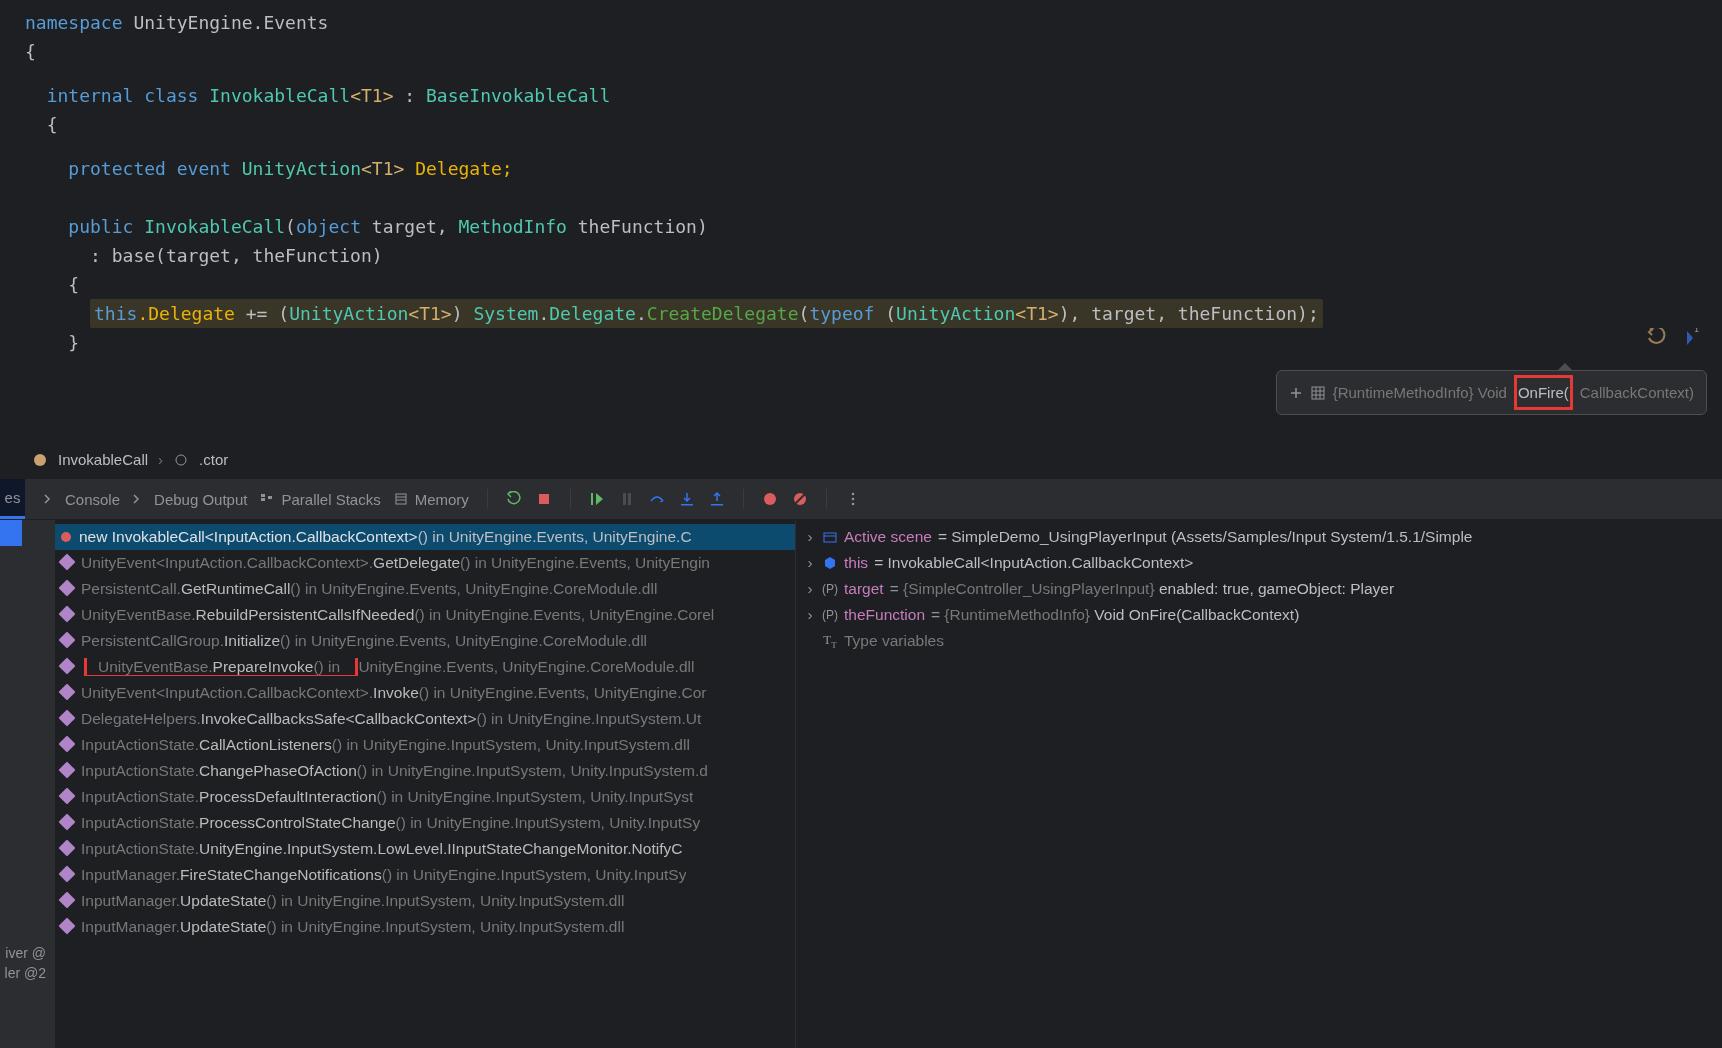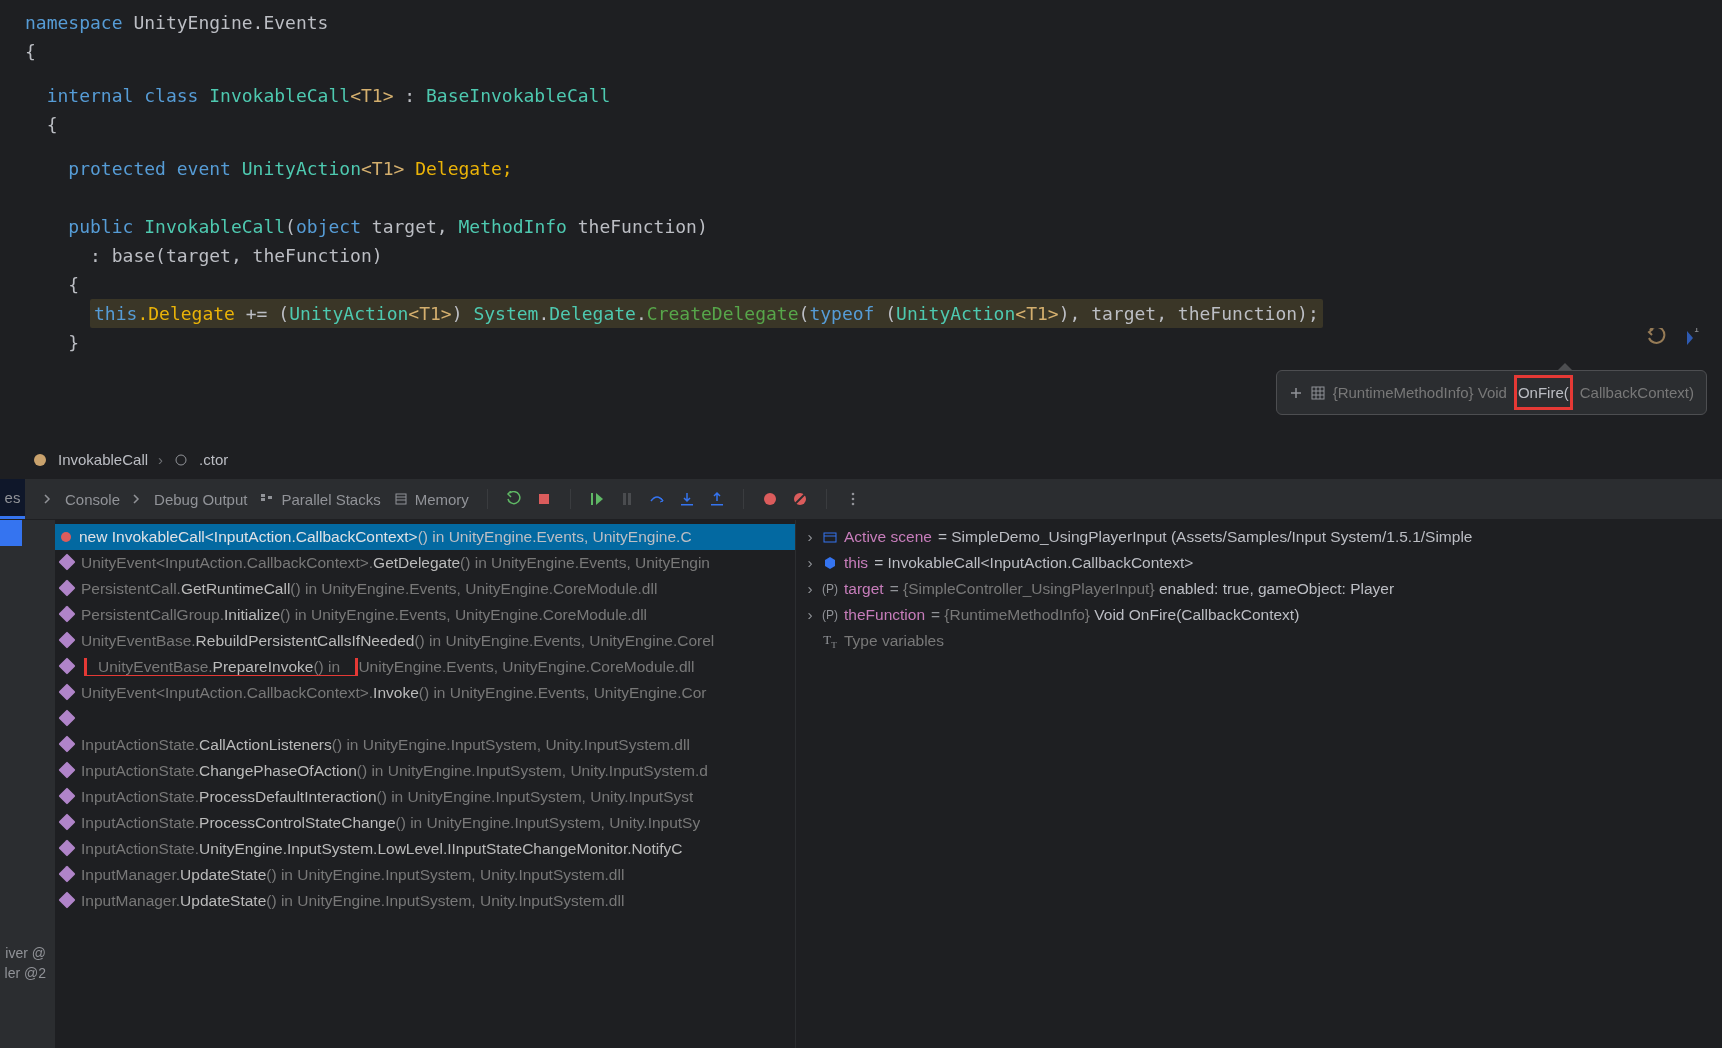--- a/index.html
+++ b/index.html
@@ -153,21 +153,21 @@
     align-items: center;
     gap: 8px;
     padding: 2px 4px 2px 6px;
     height: 26px;
     white-space: nowrap;
     color: #787878;
     cursor: pointer;
   }
   .stack-row .frame-icon { flex-shrink: 0; }
   .stack-row .bright { color: #bbbbbb; }
-  .stack-row.selected { background: #0369a1; color: #bcbec4; }
+  .stack-row.selected { background: #0c4a6e; color: #bcbec4; }
   .stack-row.selected .bright { color: #dfe1e5; }
   .stack-text { overflow: hidden; text-overflow: clip; white-space: nowrap; }
   
   .red-frame-box {
     border: 3px solid #e53935;
     padding: 0 11px;
     margin-left: 3px;
   }
   
   .vars-panel {
@@ -368,56 +368,61 @@
       <div class="stack-row">
         <span class="frame-icon"><span class="diamond-purple"></span></span>
         <span class="stack-text"><span>UnityEvent&lt;InputAction.CallbackContext&gt;.</span><span class="bright">GetDelegate</span><span>() in UnityEngine.Events, UnityEngin</span></span>
       </div>
       <div class="stack-row">
         <span class="frame-icon"><span class="diamond-purple"></span></span>
         <span class="stack-text"><span>PersistentCall.</span><span class="bright">GetRuntimeCall</span><span>() in UnityEngine.Events, UnityEngine.CoreModule.dll</span></span>
       </div>
       <div class="stack-row">
         <span class="frame-icon"><span class="diamond-purple"></span></span>
+        <span class="stack-text"><span>UnityEventBase.</span><span class="bright">RebuildPersistentCallsIfNeeded</span><span>() in UnityEngine.Events, UnityEngine.Corel</span></span>
+      </div>
+      <div class="stack-row">
+        <span class="frame-icon"><span class="diamond-purple"></span></span>
         <span class="stack-text"><span>PersistentCallGroup.</span><span class="bright">Initialize</span><span>() in UnityEngine.Events, UnityEngine.CoreModule.dll</span></span>
       </div>
       <div class="stack-row">
         <span class="frame-icon"><span class="diamond-purple"></span></span>
-        <span class="stack-text"><span>UnityEventBase.</span><span class="bright">RebuildPersistentCallsIfNeeded</span><span>() in UnityEngine.Events, UnityEngine.Corel</span></span>
-      </div>
-      <div class="stack-row">
-        <span class="frame-icon"><span class="diamond-purple"></span></span>
         <span class="stack-text"><span class="red-frame-box"><span>UnityEventBase.</span><span class="bright">PrepareInvoke</span><span>() in </span></span><span>UnityEngine.Events, UnityEngine.CoreModule.dll</span></span>
       </div>
       <div class="stack-row">
         <span class="frame-icon"><span class="diamond-purple"></span></span>
         <span class="stack-text"><span>UnityEvent&lt;InputAction.CallbackContext&gt;.</span><span class="bright">Invoke</span><span>() in UnityEngine.Events, UnityEngine.Cor</span></span>
       </div>
       <div class="stack-row">
         <span class="frame-icon"><span class="diamond-purple"></span></span>
+        <span class="stack-text"><span>DelegateHelpers.</span><span class="bright">InvokeCallbacksSafe&lt;CallbackContext&gt;</span><span>() in UnityEngine.InputSystem.Ut</span></span>
       </div>
       <div class="stack-row">
         <span class="frame-icon"><span class="diamond-purple"></span></span>
         <span class="stack-text"><span>InputActionState.</span><span class="bright">CallActionListeners</span><span>() in UnityEngine.InputSystem, Unity.InputSystem.dll</span></span>
       </div>
       <div class="stack-row">
         <span class="frame-icon"><span class="diamond-purple"></span></span>
         <span class="stack-text"><span>InputActionState.</span><span class="bright">ChangePhaseOfAction</span><span>() in UnityEngine.InputSystem, Unity.InputSystem.d</span></span>
       </div>
       <div class="stack-row">
         <span class="frame-icon"><span class="diamond-purple"></span></span>
         <span class="stack-text"><span>InputActionState.</span><span class="bright">ProcessDefaultInteraction</span><span>() in UnityEngine.InputSystem, Unity.InputSyst</span></span>
       </div>
       <div class="stack-row">
         <span class="frame-icon"><span class="diamond-purple"></span></span>
         <span class="stack-text"><span>InputActionState.</span><span class="bright">ProcessControlStateChange</span><span>() in UnityEngine.InputSystem, Unity.InputSy</span></span>
       </div>
       <div class="stack-row">
         <span class="frame-icon"><span class="diamond-purple"></span></span>
         <span class="stack-text"><span>InputActionState.</span><span class="bright">UnityEngine.InputSystem.LowLevel.IInputStateChangeMonitor.NotifyC</span></span>
+      </div>
+      <div class="stack-row">
+        <span class="frame-icon"><span class="diamond-purple"></span></span>
+        <span class="stack-text"><span>InputManager.</span><span class="bright">FireStateChangeNotifications</span><span>() in UnityEngine.InputSystem, Unity.InputSy</span></span>
       </div>
       <div class="stack-row">
         <span class="frame-icon"><span class="diamond-purple"></span></span>
         <span class="stack-text"><span>InputManager.</span><span class="bright">UpdateState</span><span>() in UnityEngine.InputSystem, Unity.InputSystem.dll</span></span>
       </div>
       <div class="stack-row">
         <span class="frame-icon"><span class="diamond-purple"></span></span>
         <span class="stack-text"><span>InputManager.</span><span class="bright">UpdateState</span><span>() in UnityEngine.InputSystem, Unity.InputSystem.dll</span></span>
       </div>
     </div>

